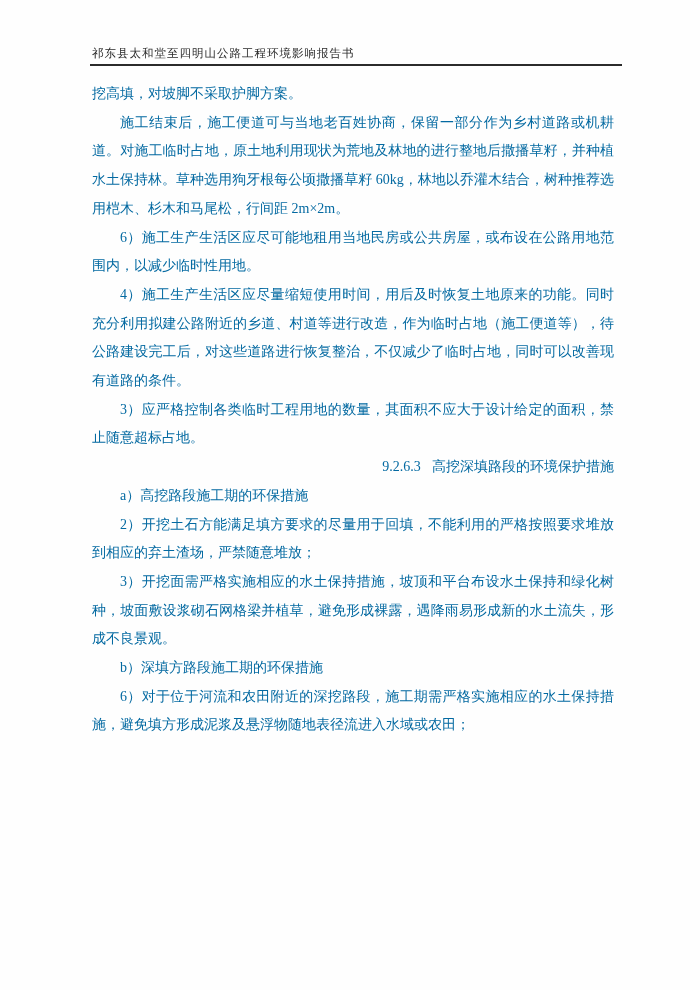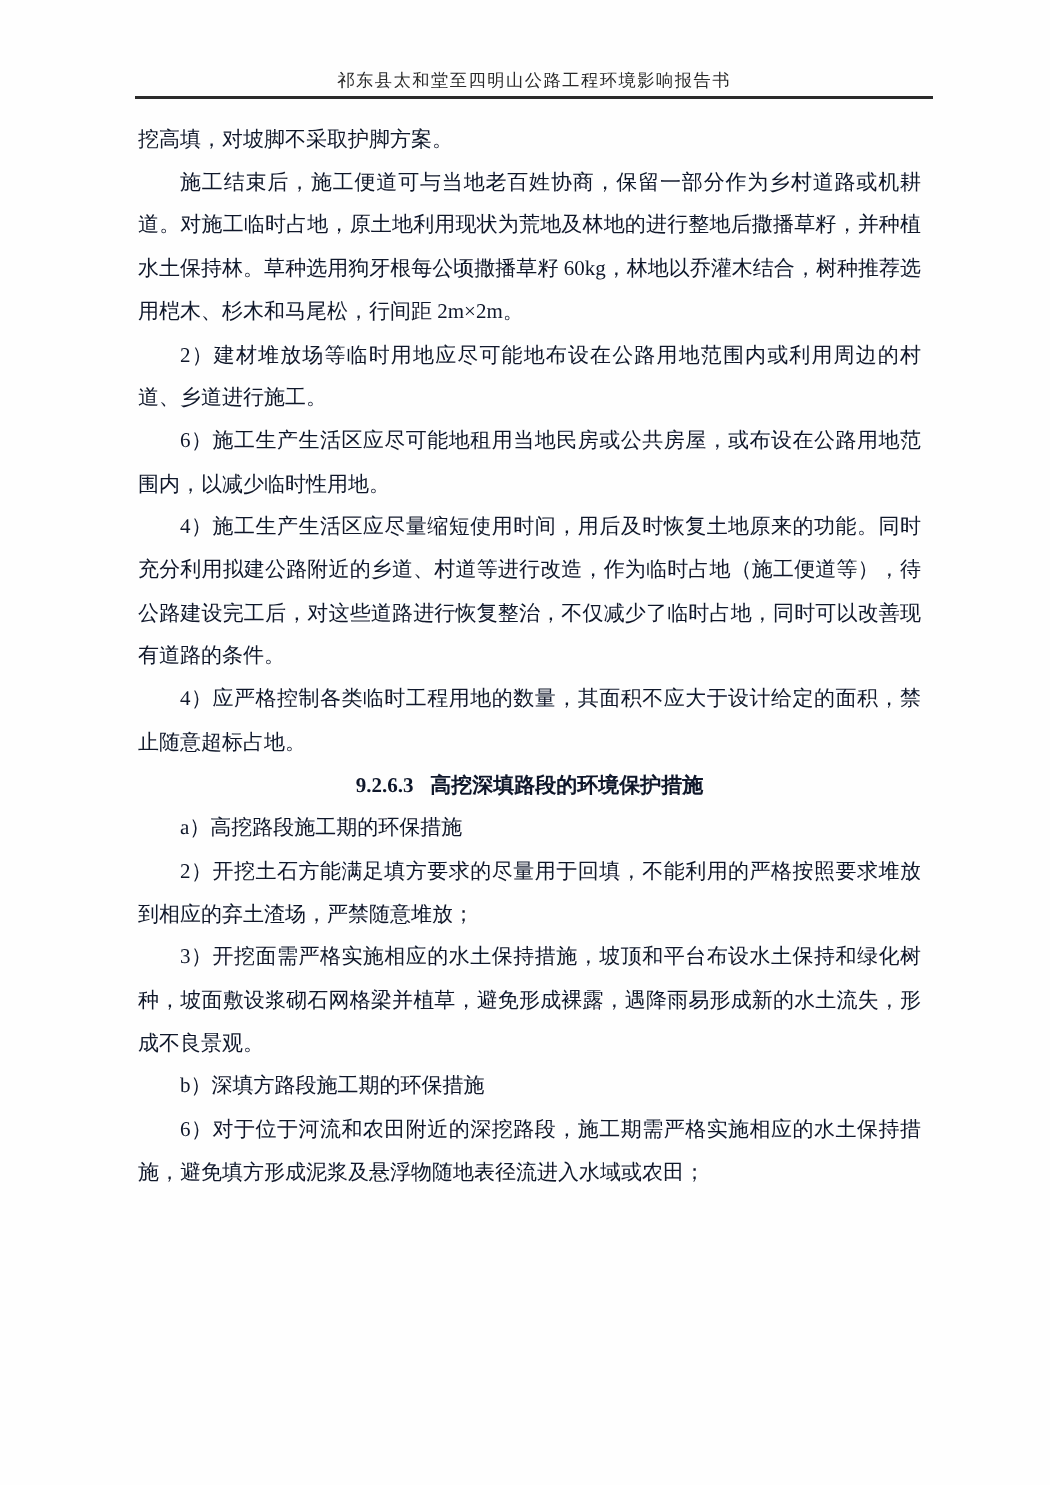--- a/index.html
+++ b/index.html
@@ -15,55 +15,55 @@
     margin: 0 auto;
     background: #fefefe;
     color: #151515;
     overflow: hidden;
   }
   .header-title {
     position: absolute;
     top: 46px;
     left: 92px;
     width: 528px;
-    text-align: center;
+    text-align: left;
     font-size: 11.5px;
     letter-spacing: 1px;
     color: #2a2a2a;
   }
   .header-rule {
     position: absolute;
     top: 64px;
     left: 90px;
     width: 532px;
     height: 0;
     border-top: 2px solid #2b2b2b;
   }
   .content {
     position: absolute;
     top: 80px;
     left: 92px;
     width: 522px;
     font-size: 14px;
     line-height: 28.7px;
     text-align: justify;
-    color: #0f172a;
+    color: #0369a1;
   }
   .content p {
     margin: 0;
     padding: 0;
   }
   .content p.indent {
     text-indent: 2em;
   }
   .content .section-heading {
     margin: 0;
     font-size: 14px;
-    font-weight: bold;
-    text-align: center;
+    font-weight: normal;
+    text-align: right;
   }
   .content .section-heading .sec-num {
     margin-right: 0.8em;
   }
   .footer-page-number {
     position: absolute;
     top: 916px;
     left: 0;
     width: 700px;
     text-align: center;
@@ -74,24 +74,23 @@
 </head>
 <body>
 
 <div class="page">
   <div class="header-title">祁东县太和堂至四明山公路工程环境影响报告书</div>
   <div class="header-rule"></div>
 
   <div class="content">
       <p class="no-indent">挖高填，对坡脚不采取护脚方案。</p>
       <p class="indent">施工结束后，施工便道可与当地老百姓协商，保留一部分作为乡村道路或机耕道。对施工临时占地，原土地利用现状为荒地及林地的进行整地后撒播草籽，并种植水土保持林。草种选用狗牙根每公顷撒播草籽 60kg，林地以乔灌木结合，树种推荐选用桤木、杉木和马尾松，行间距 2m×2m。</p>
-      <p class="indent">2）建材堆放场等临时用地应尽可能地布设在公路用地范围内或利用周边的村道、乡道进行施工。</p>
       <p class="indent">6）施工生产生活区应尽可能地租用当地民房或公共房屋，或布设在公路用地范围内，以减少临时性用地。</p>
       <p class="indent">4）施工生产生活区应尽量缩短使用时间，用后及时恢复土地原来的功能。同时充分利用拟建公路附近的乡道、村道等进行改造，作为临时占地（施工便道等），待公路建设完工后，对这些道路进行恢复整治，不仅减少了临时占地，同时可以改善现有道路的条件。</p>
-      <p class="indent">4）应严格控制各类临时工程用地的数量，其面积不应大于设计给定的面积，禁止随意超标占地。</p>
+      <p class="indent">3）应严格控制各类临时工程用地的数量，其面积不应大于设计给定的面积，禁止随意超标占地。</p>
       <h2 class="section-heading"><span class="sec-num">9.2.6.3</span><span>高挖深填路段的环境保护措施</span></h2>
       <p class="indent">a）高挖路段施工期的环保措施</p>
       <p class="indent">2）开挖土石方能满足填方要求的尽量用于回填，不能利用的严格按照要求堆放到相应的弃土渣场，严禁随意堆放；</p>
       <p class="indent">3）开挖面需严格实施相应的水土保持措施，坡顶和平台布设水土保持和绿化树种，坡面敷设浆砌石网格梁并植草，避免形成裸露，遇降雨易形成新的水土流失，形成不良景观。</p>
       <p class="indent">b）深填方路段施工期的环保措施</p>
       <p class="indent">6）对于位于河流和农田附近的深挖路段，施工期需严格实施相应的水土保持措施，避免填方形成泥浆及悬浮物随地表径流进入水域或农田；</p>
     </div>
 
 </div>
 

